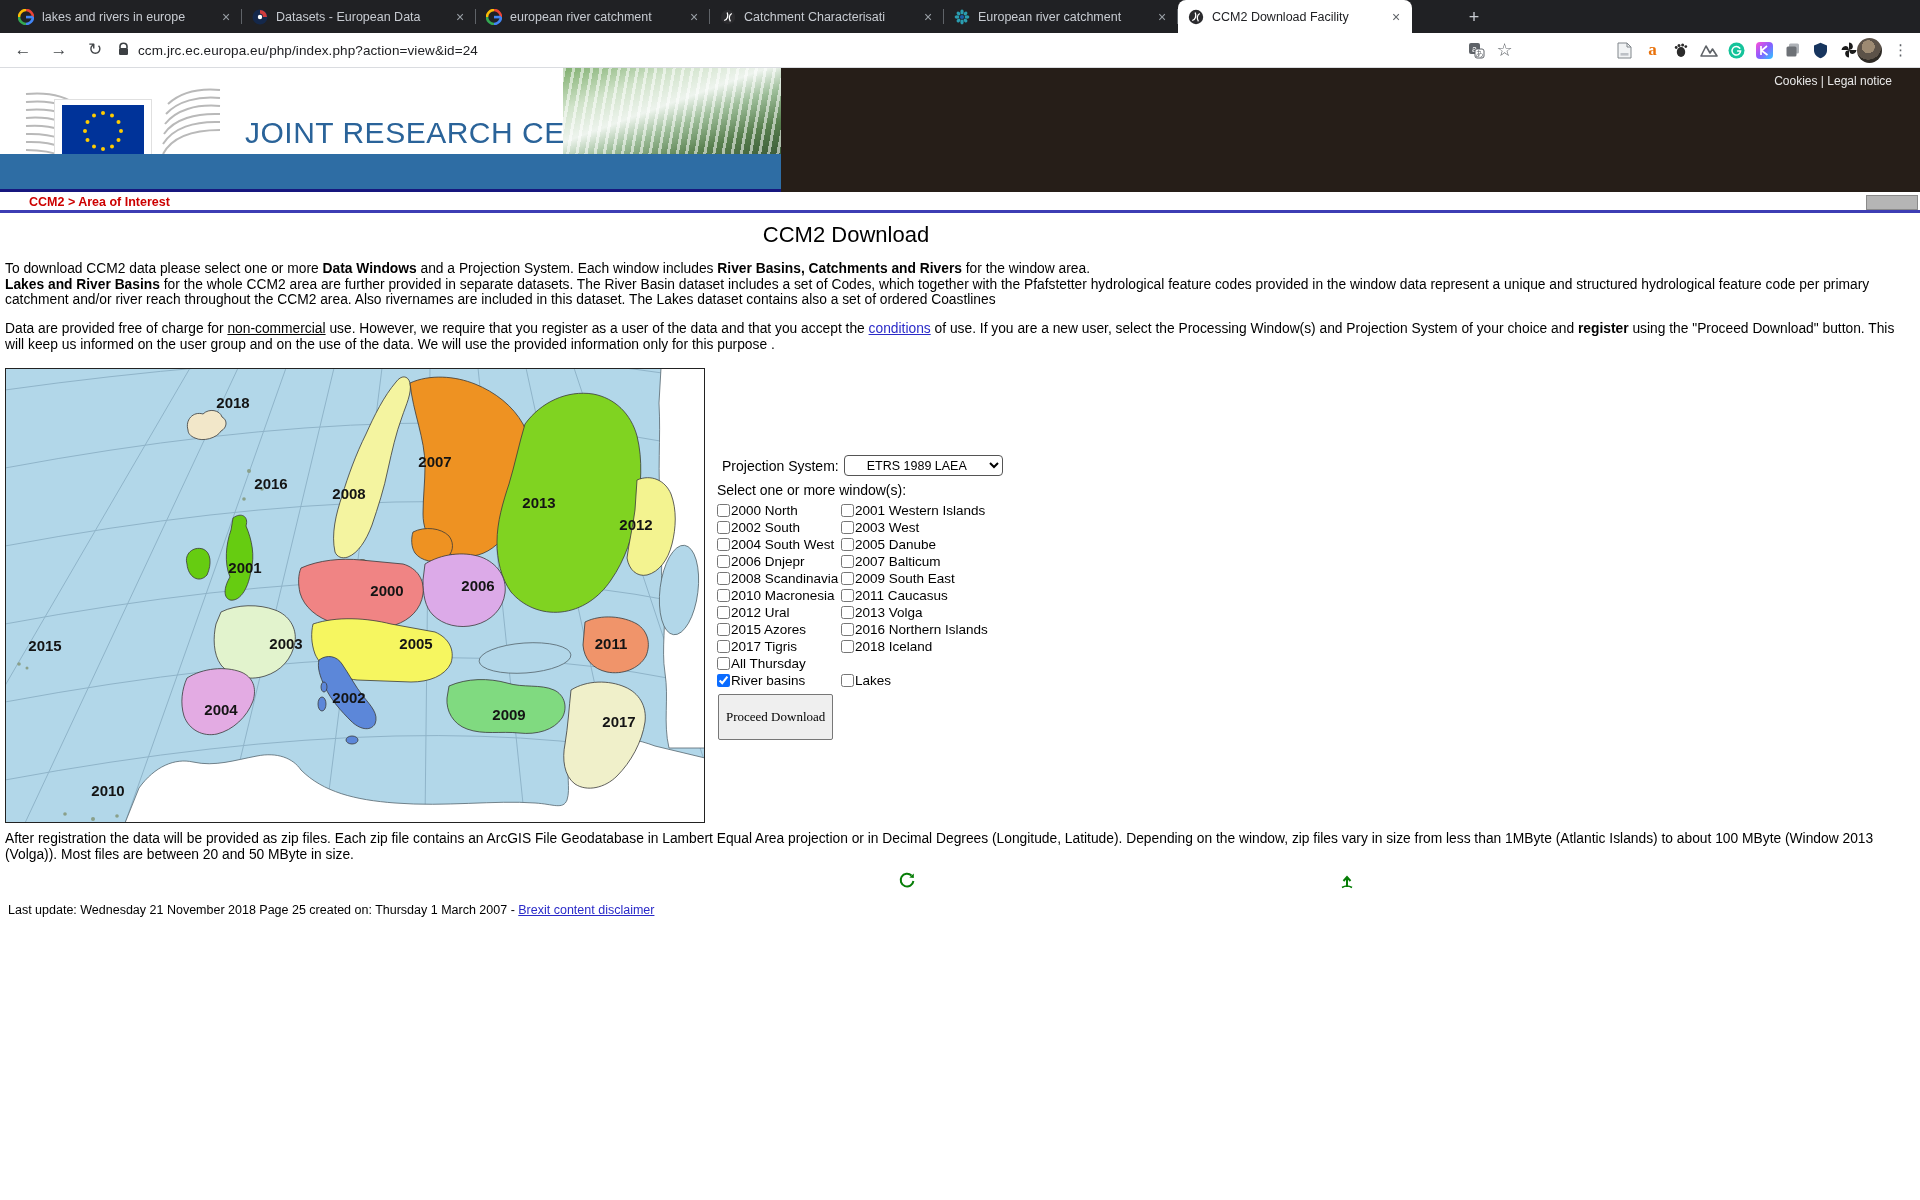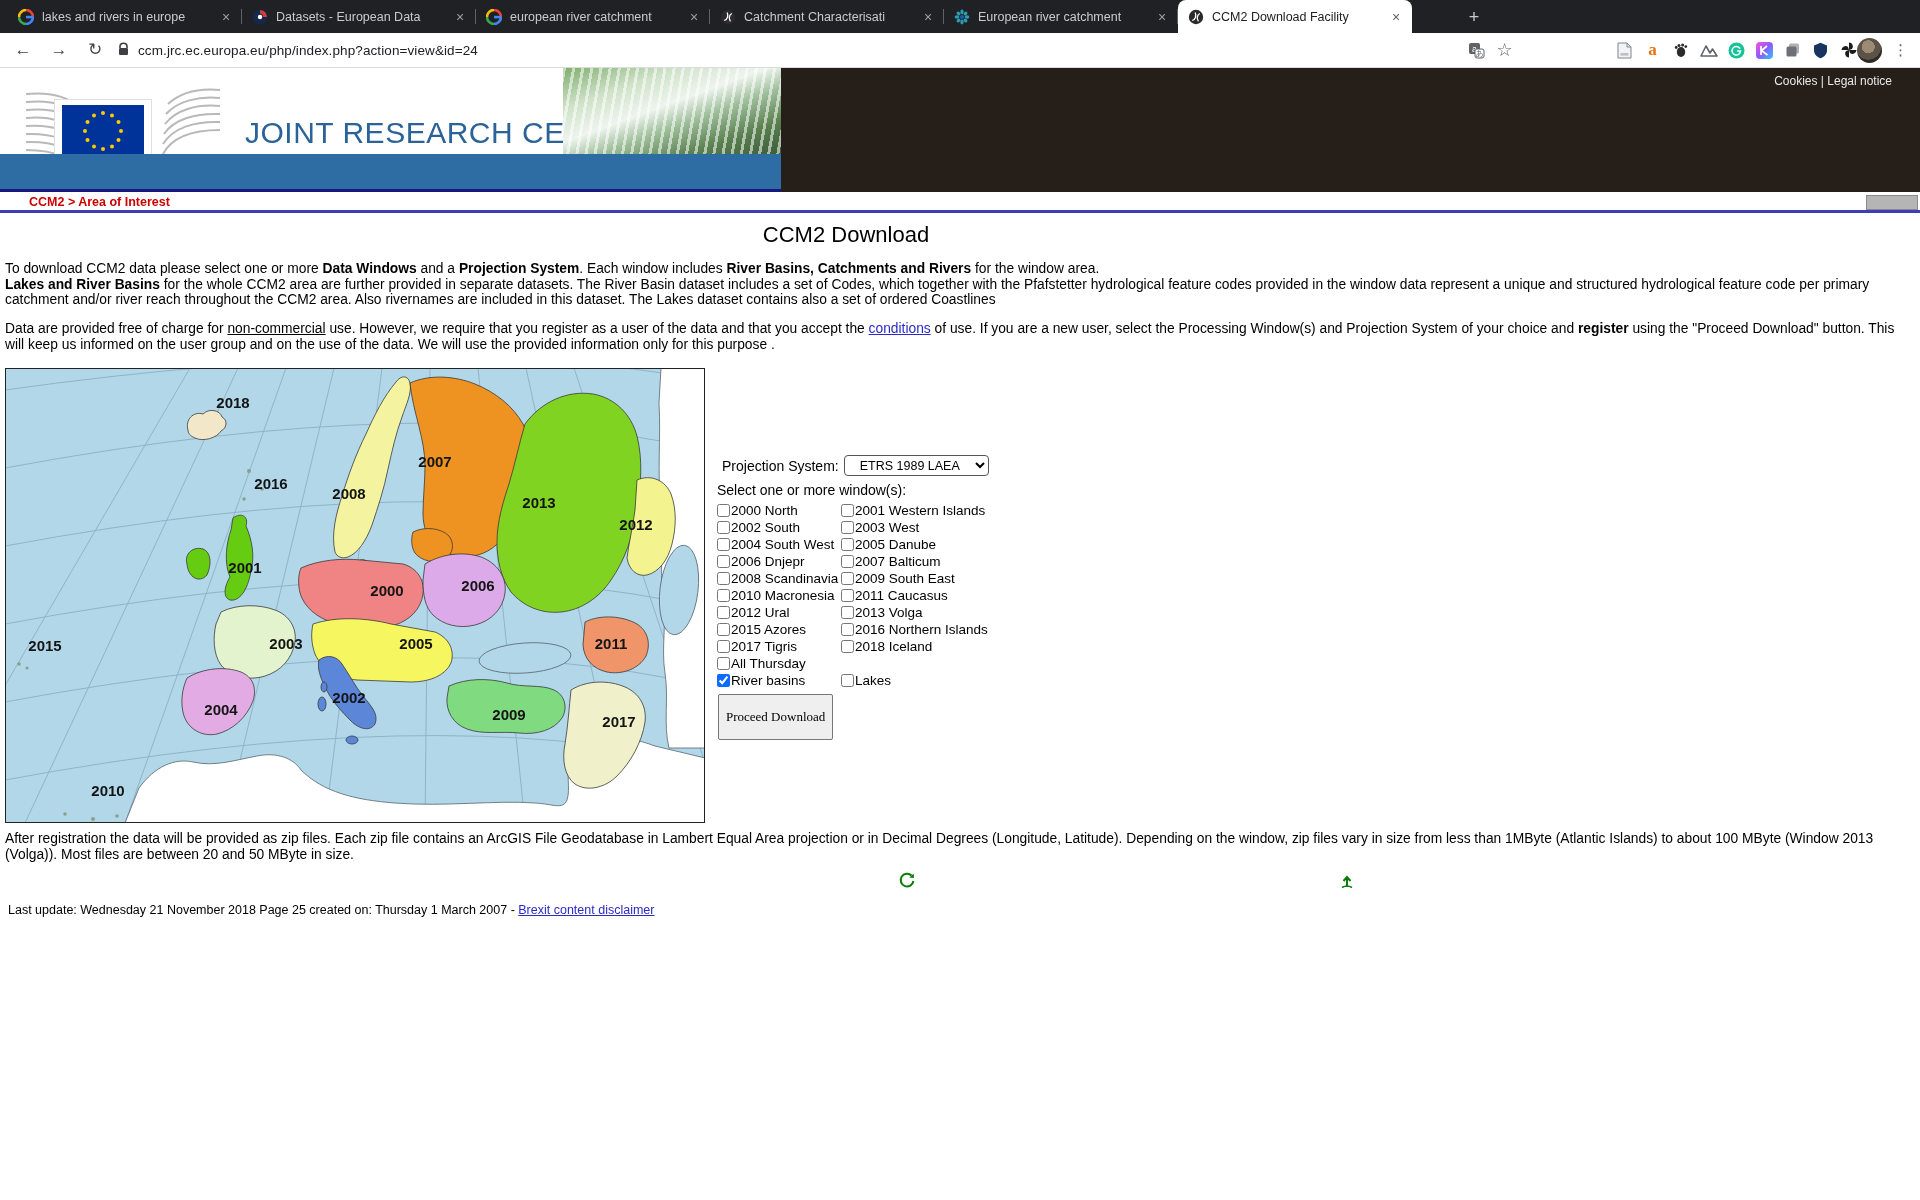--- a/index.html
+++ b/index.html
@@ -77,21 +77,21 @@
   
   #map-box { position:absolute; left:5px; top:368px; width:700px; height:455px; }
   #map-box svg { display:block; }
   .map-label { font-family:"Liberation Sans",sans-serif; font-size:15px; font-weight:bold; fill:#141414; }
 
   
   #dl-form { position:absolute; left:715px; top:455px; width:430px; font-size:13.5px; color:#000; }
   #proj-row { display:flex; align-items:center; margin:0 0 6px 7px; }
   #proj-row label { margin-right:5px; font-size:14px; }
   #proj-select { font-size:12.5px; font-family:"Liberation Sans",sans-serif; height:21px;
-    border:1px solid #555; border-radius:4px; background:#fff; padding:0 11px; }
+    border:1px solid #555; border-radius:4px; background:#fff; padding:0 18px; }
   #select-label { margin:0 0 4px 2px; font-size:14px; }
   #win-grid { display:grid; grid-template-columns:124px auto; row-gap:1px; margin-left:2px; }
   .win-item { display:flex; align-items:center; height:16px; white-space:nowrap; }
   .win-item input { width:13px; height:13px; margin:0 1px 0 0; accent-color:#0b6cff; }
   #proceed-btn { margin:6px 0 0 3px; font-size:13px; font-family:Liberation Serif, serif;
     background:#efefef; border:1px solid #777; border-radius:2px; padding:14px 7px; color:#000; }
 
   
   .green-ico { position:absolute; width:18px; height:18px; }
   #footer-note { position:absolute; left:8px; top:903px; font-size:12.5px; color:#000; }
@@ -328,21 +328,21 @@
   </div>
 
   <div id="breadcrumb-bar">
     <span id="breadcrumb">CCM2 &gt; Area of Interest</span>
     <span id="crumb-graybox"></span>
   </div>
 
   <div id="page-title">CCM2 Download</div>
 
   <div id="para1" class="para">
-    <div><span>To download CCM2 data please select one or more </span><span style="font-weight: bold;">Data Windows</span><span> and a </span><span style="font-weight: bold;">Projection System</span><span>. Each window includes </span><span style="font-weight: bold;">River Basins, Catchments and Rivers</span><span> for the window area.</span></div>
+    <div><span>To download CCM2 data please select one or more </span><span style="font-weight: bold;">Data Windows</span><span> and a </span><span style="font-weight: normal;">Projection System</span><span>. Each window includes </span><span style="font-weight: bold;">River Basins, Catchments and Rivers</span><span> for the window area.</span></div>
     <div><span style="font-weight: bold;">Lakes and River Basins</span><span> for the whole CCM2 area are further provided in separate datasets. The River Basin dataset includes a set of Codes, which together with the Pfafstetter hydrological feature codes provided in the window data represent a unique and structured hydrological feature code per primary catchment and/or river reach throughout the CCM2 area. Also rivernames are included in this dataset. The Lakes dataset contains also a set of ordered Coastlines</span></div>
   </div>
 
   <div id="para2" class="para"><span>Data are provided free of charge for </span><span style="text-decoration: underline;">non-commercial</span><span> use. However, we require that you register as a user of the data and that you accept the </span><a class="link">conditions</a><span> of use. If you are a new user, select the Processing Window(s) and Projection System of your choice and </span><span style="font-weight: bold;">register</span><span> using the "Proceed Download" button. This will keep us informed on the user group and on the use of the data. We will use the provided information only for this purpose .</span></div>
 
   <div id="map-box">
     <svg id="map-svg" width="700" height="455" viewBox="0 0 700 455">
       <rect x="0" y="0" width="700" height="455" fill="#b2d7e9"></rect>
 
       <g stroke="#8fb4c9" stroke-width="1" fill="none">

